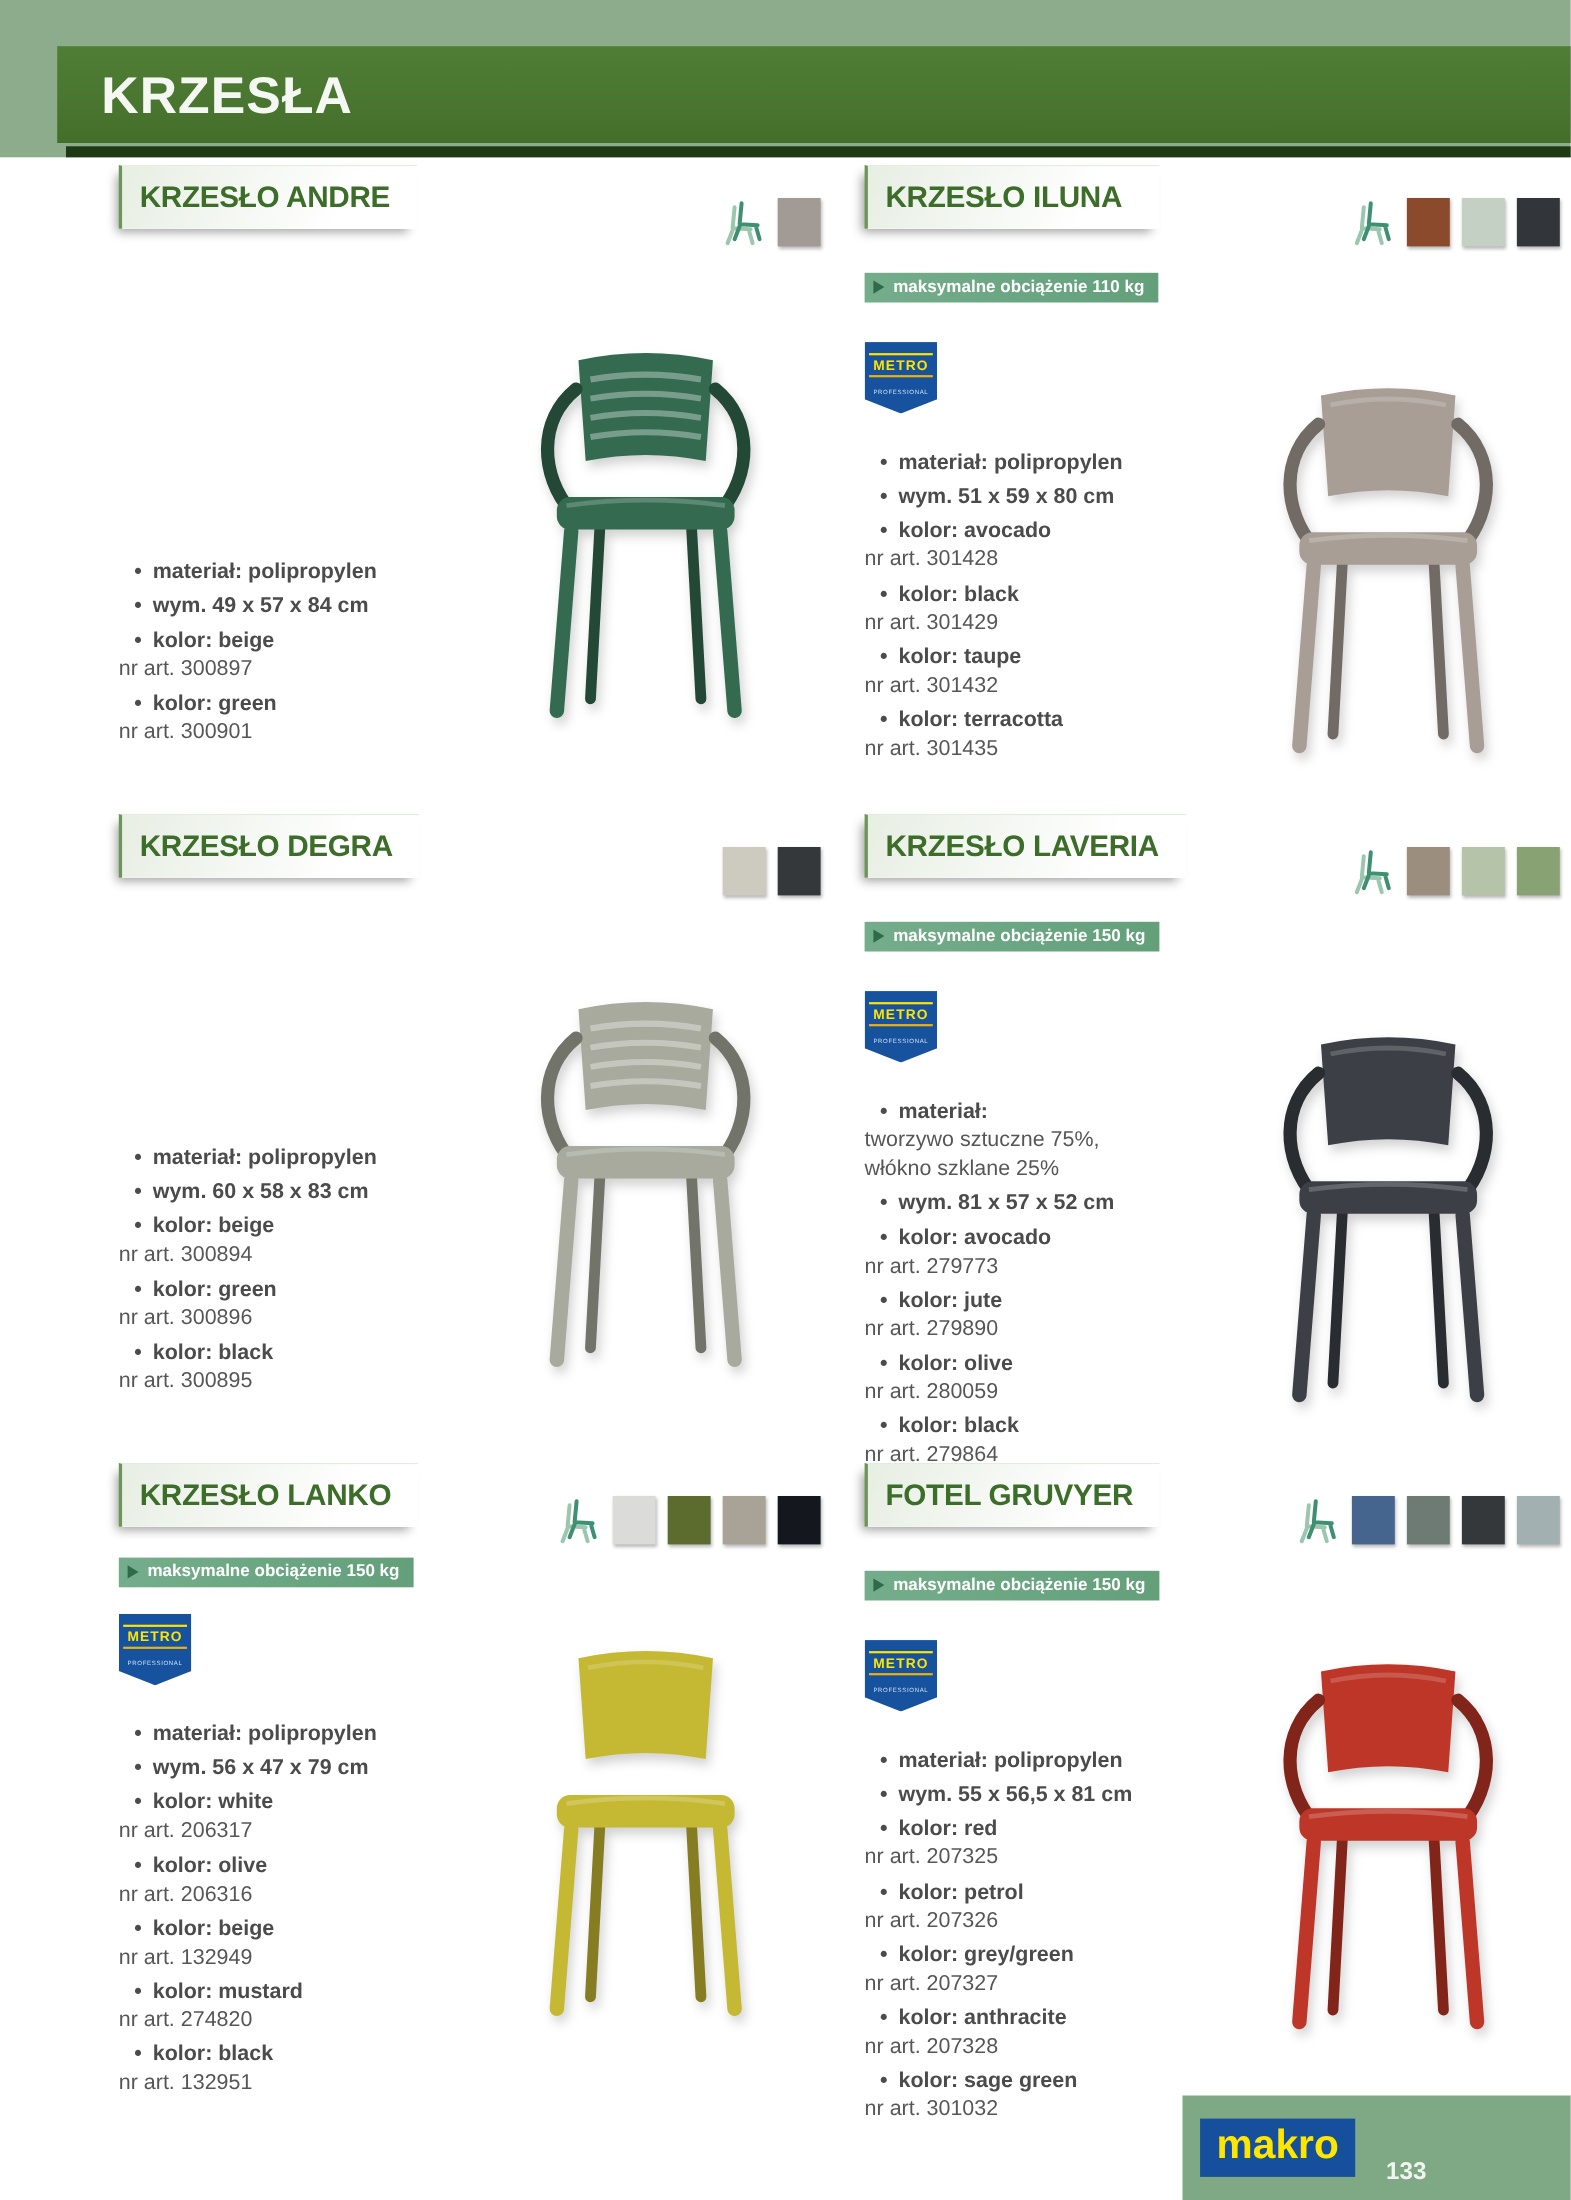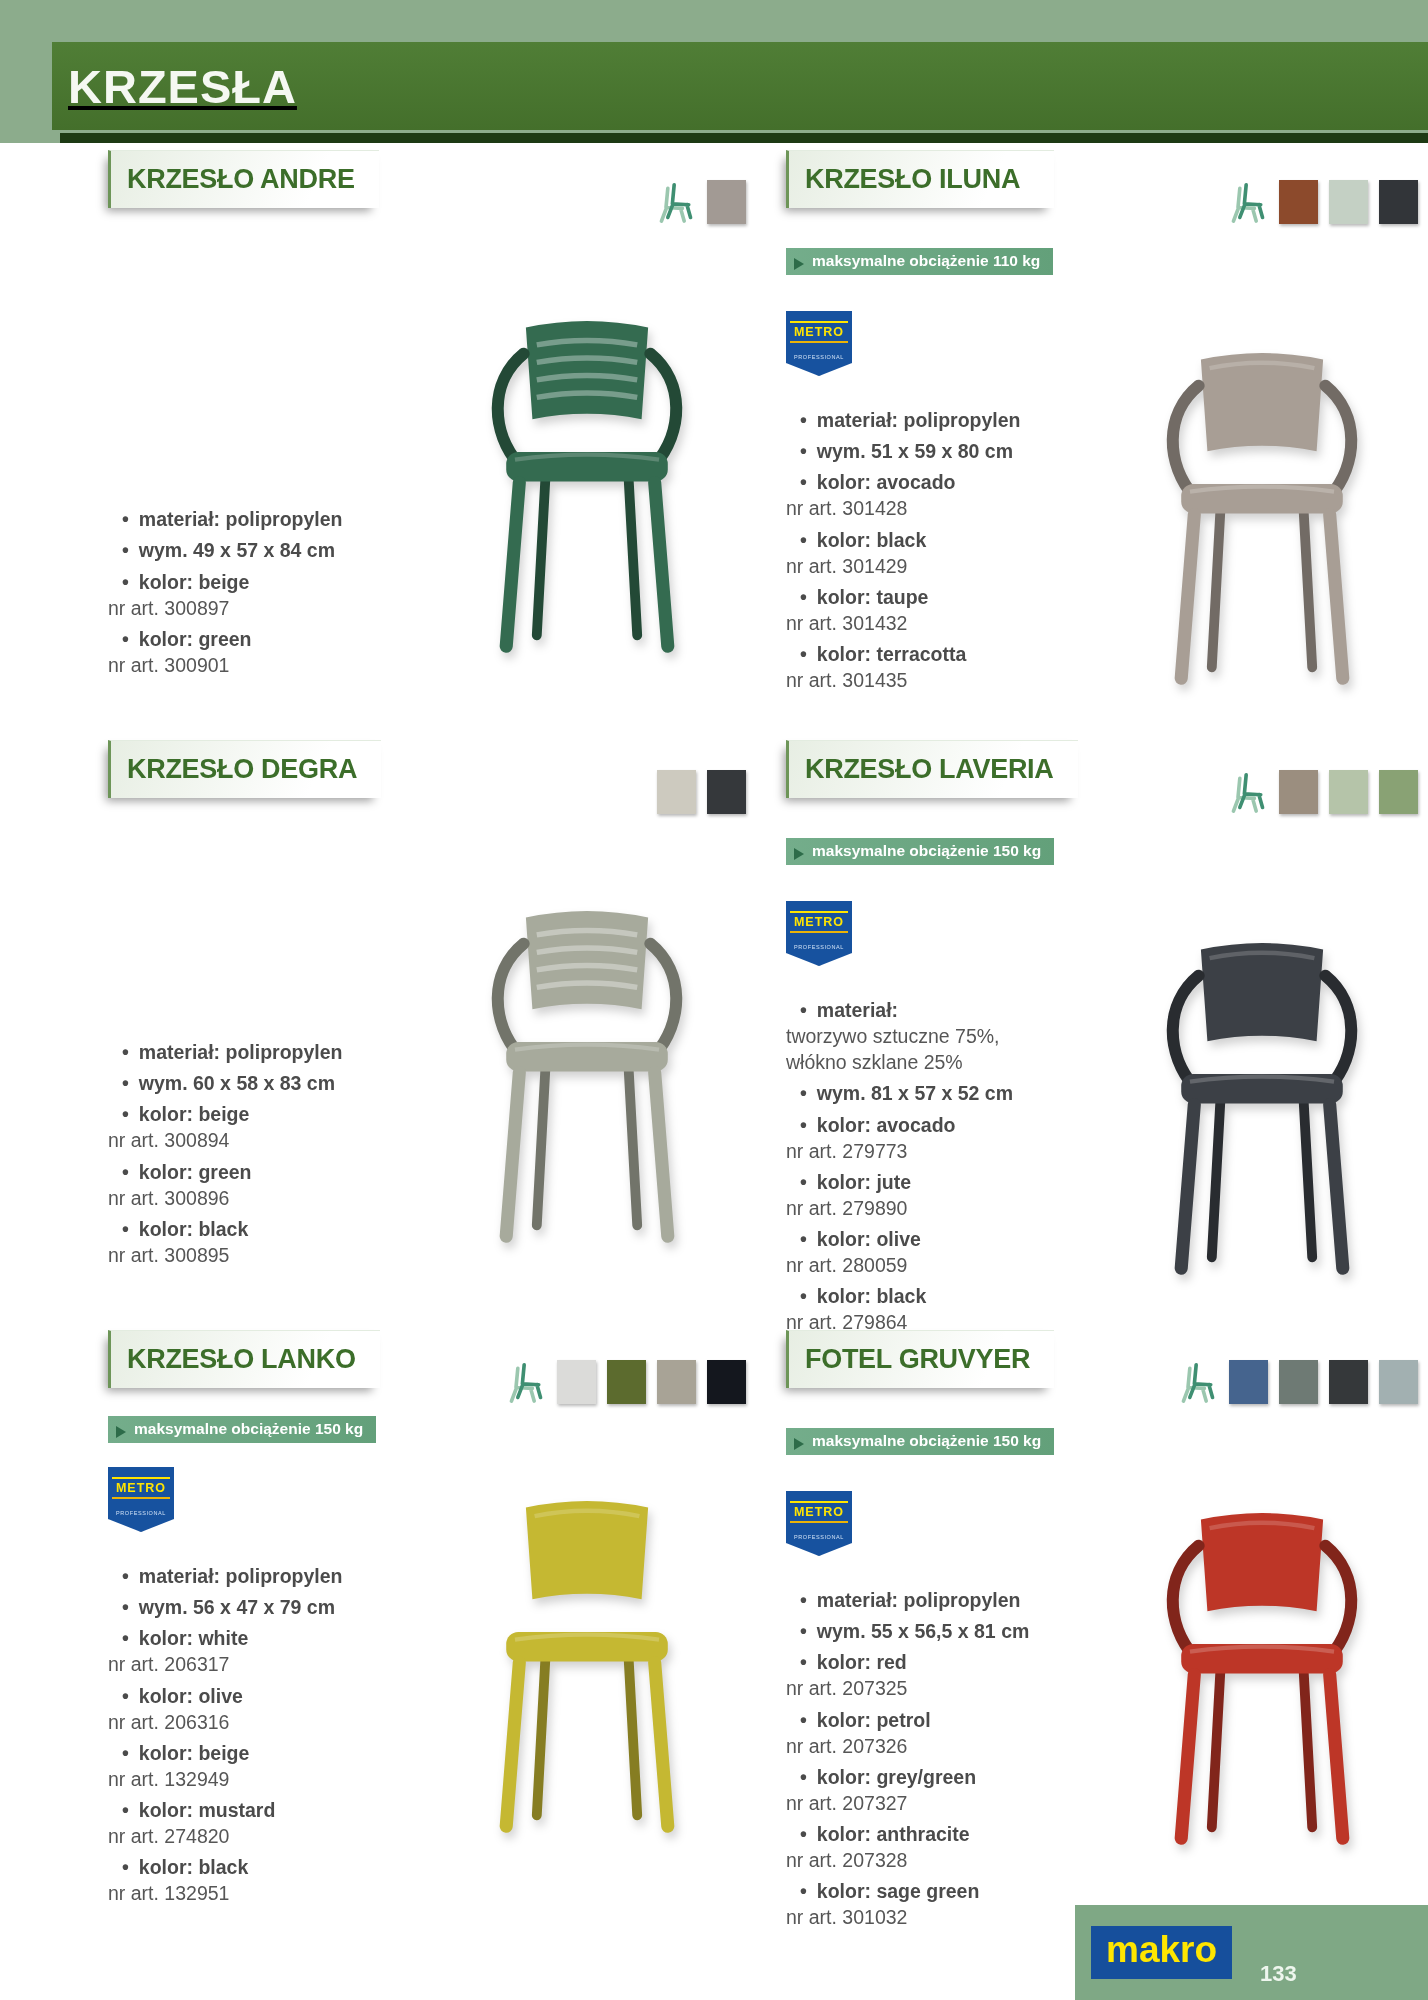--- a/index.html
+++ b/index.html
@@ -2,41 +2,41 @@
 <html><head>
 <meta charset="utf-8">
 <style>
   html,body{margin:0;padding:0;}
   body{width:1428px;height:2000px;position:relative;background:#ffffff;
        font-family:"Liberation Sans",sans-serif;overflow:hidden;}
 
   
   .header{position:absolute;top:0;left:0;right:0;height:143px;background:#8cac8c;}
   .banner{position:absolute;left:52px;top:42px;right:0;bottom:13px;
-          background:linear-gradient(#507e36,#446f2b);display:flex;align-items:center;padding-left:16px;text-decoration:underline;}
+          background:linear-gradient(#507e36,#446f2b);display:flex;align-items:center;padding-left:40px;}
   .banner h1{margin:0;color:#f5f8f2;font-size:47px;font-weight:bold;letter-spacing:1px;}
   .banner-shadow{position:absolute;left:60px;right:0;bottom:0;height:10px;background:#1d3a14;}
 
   
   .grid{position:absolute;top:150px;left:60px;width:1312px;display:grid;
         grid-template-columns:640px 672px;grid-template-rows:590px 590px 550px;margin-left:48px;}
   .card{position:relative;display:flex;flex-direction:column;}
   .card.right{padding-left:38px;gap:12px;}
 
   .card-head{display:flex;align-items:flex-start;justify-content:space-between;}
   .title-box{background:linear-gradient(115deg,#e7eee3,#ffffff 75%);
              border-left:3px solid #6d9558;border-top:1px solid #e3ece0;
              box-shadow:-5px 6px 9px -3px rgba(0,0,0,.38);
              padding:13px 24px 13px 16px;min-width:225px;}
   .title-box h2{margin:0;font-size:27px;font-weight:bold;color:#3c6e2a;white-space:nowrap;letter-spacing:-0.3px;}
   .head-icons{display:flex;align-items:center;gap:11px;margin-top:30px;margin-right:2px;}
   .swatch{width:39px;height:44px;display:inline-block;box-shadow:1px 2px 3px rgba(0,0,0,.28);}
   .stack-icon{width:40px;height:44px;display:inline-flex;align-items:flex-end;}
 
-  .load-badge{display:inline-flex;align-items:flex-end;gap:8px;align-self:flex-start;
+  .load-badge{display:inline-flex;align-items:center;gap:8px;align-self:flex-start;
               background:linear-gradient(90deg,#74ad8b,#63a07a);color:#fff;font-weight:bold;
               font-size:15.5px;padding:4px 13px 5px 8px;margin-top:12px;}
   .load-badge .tri{width:0;height:0;border-left:10px solid #2d6b49;
                    border-top:6px solid transparent;border-bottom:6px solid transparent;}
 
   .card-body{display:flex;flex:1;min-height:0;}
   .info-col{width:318px;flex:none;display:flex;flex-direction:column;align-items:flex-start;}
   .info-col.bottom{justify-content:flex-end;padding-bottom:62px;}
 
   .metro-badge{width:58px;background:#17529f;text-align:center;padding:10px 4px 16px;

